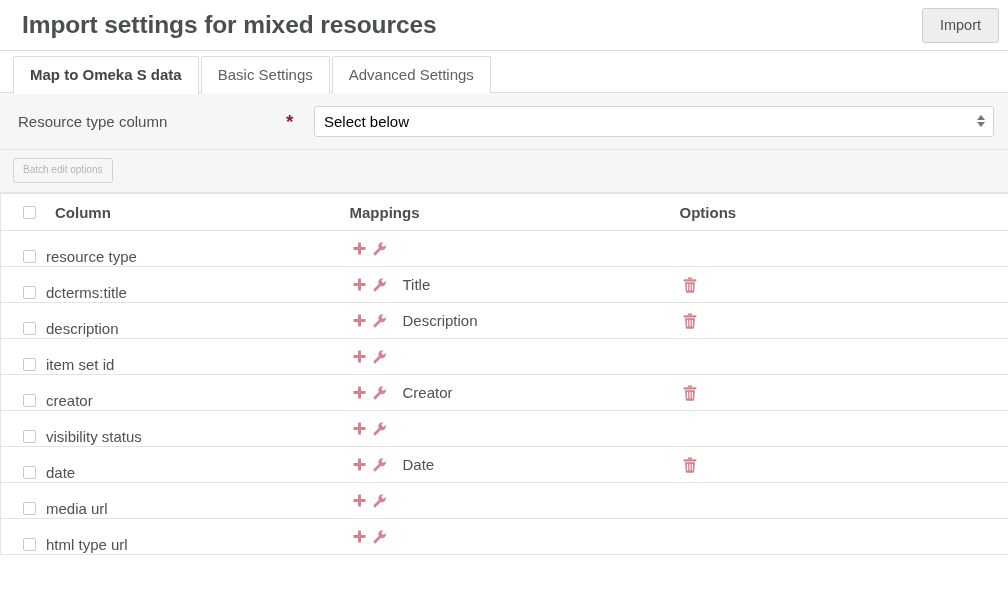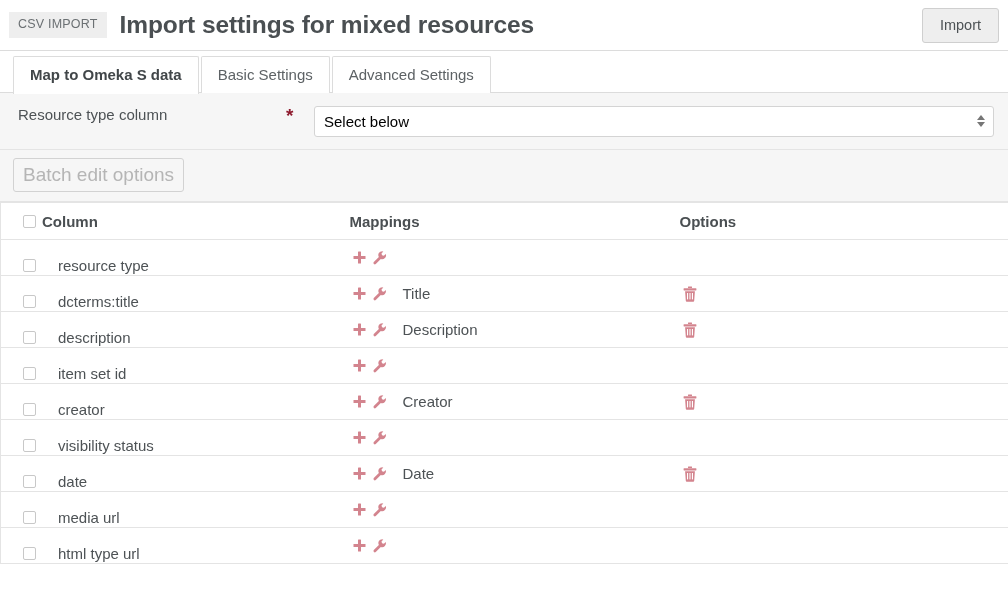--- a/index.html
+++ b/index.html
@@ -92,20 +92,21 @@
     color: #414649;
     padding-bottom: 11px;
     margin-bottom: -1px;
   }
 
   
   .field-row {
     background: #f6f6f6;
     border-bottom: 1px solid #e4e4e4;
     display: flex;
+    align-items: center;
     padding: 13px 14px 13px 18px;
     height: 57px;
   }
   .field-label {
     font-size: 15px;
     color: #4d5255;
     width: 268px;
     flex: none;
   }
   .req-star {
@@ -157,21 +158,21 @@
   .batch-bar {
     background: #f6f6f6;
     border-bottom: 1px solid #e4e4e4;
     padding: 8px 0 9px 13px;
   }
   .btn-batch {
     background: #f6f6f6;
     border: 1px solid #d2d2d2;
     border-radius: 3px;
     color: #b5b5b5;
-    font-size: 19px;
+    font-size: 10px;
     font-family: "Liberation Sans", sans-serif;
     padding: 6px 9px 7px 9px;
     line-height: 1;
     cursor: default;
   }
 
   
   .map-table {
     width: 100%;
     border-collapse: collapse;
@@ -189,34 +190,34 @@
     height: 37px;
     font-size: 15px;
     font-weight: bold;
     color: #4a4f52;
     border-top: 1px solid #e4e4e4;
   }
   .map-table tbody td { height: 36px; }
   .col-column   { width: 349px; padding-left: 22px !important; }
   .col-mappings { width: 330px; }
   .col-options  { width: 329px; }
-  .th-inner { display: flex; align-items: center; gap: 6px; }
+  .th-inner { display: flex; align-items: center; gap: 19px; }
 
   .cb {
     -webkit-appearance: none;
     appearance: none;
     width: 13px; height: 13px;
     border: 1px solid #c8c8c8;
     border-radius: 2px;
     background: #fff;
     margin: 0;
     flex: none;
     cursor: pointer;
   }
-  .cell-flex { display: flex; align-items: center; gap: 22px; margin-top: 16px; }
+  .cell-flex { display: flex; align-items: center; gap: 10px; margin-top: 16px; }
   .col-name { font-size: 15px; color: #4d5255; white-space: nowrap; }
   .th-label { font-size: 15px; font-weight: bold; color: #4a4f52; }
 
   .map-cell { display: flex; align-items: center; padding-left: 0; text-align: center; }
   .icon-btn {
     display: inline-flex;
     align-items: center;
     justify-content: center;
     width: 20px; height: 20px;
     cursor: pointer;
@@ -228,21 +229,20 @@
     margin-left: 13px;
     white-space: nowrap;
   }
   .opt-cell { display: flex; align-items: center; }
   .accent { fill: #d3848e; }
 </style>
 </head>
 <body>
 
 <div class="page-header">
-  <span class="site-badge">CSV IMPORT</span>
   <h1 class="page-title">Import settings for mixed resources</h1>
   <div class="header-actions">
     <button class="btn-import">Import</button>
   </div>
 </div>
 
 <div class="tab-bar" id="tab-bar">
     <div class="tab active">Map to Omeka S data</div>
     <div class="tab">Basic Settings</div>
     <div class="tab">Advanced Settings</div>

